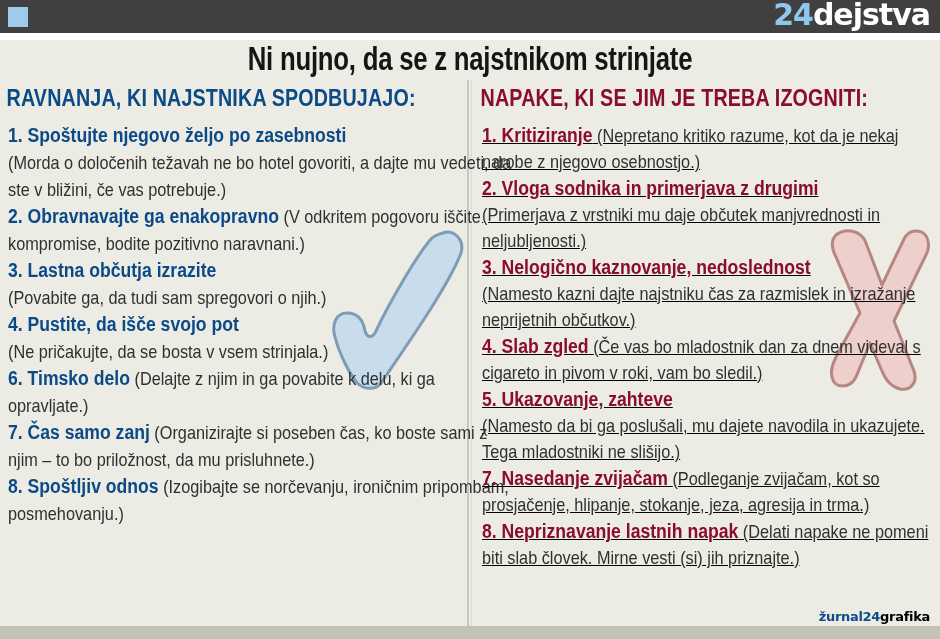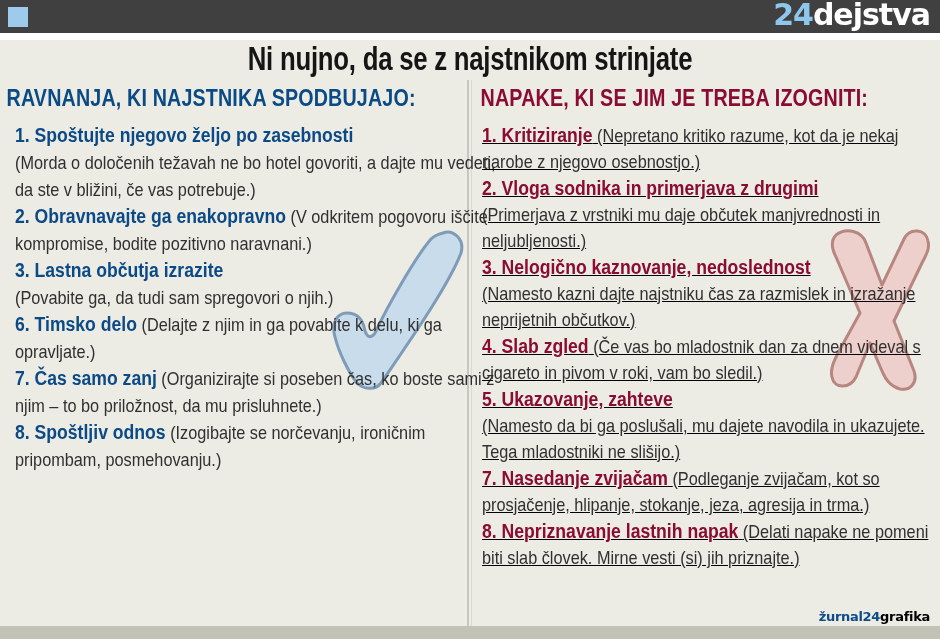--- a/index.html
+++ b/index.html
@@ -47,21 +47,21 @@
     }
     .col-head {
       font-family: "Liberation Sans", sans-serif; font-weight: bold;
       font-size: 24px; line-height: 32px; white-space: nowrap;
       transform: scaleX(0.82); transform-origin: left center;
       letter-spacing: 0.2px;
     }
     .col-left .col-head { color: #0a4a85; padding-left: 8px; }
     .col-right .col-head { color: #8a0c30; padding-left: 8px; }
     .items { position: relative; z-index: 2; }
-    .col-left .items { padding-left: 15px; padding-top: 8px; width: 518px; }
+    .col-left .items { padding-left: 8px; padding-top: 8px; width: 518px; }
     .col-right .items { padding-left: 8px; padding-top: 8px; width: 466px; text-decoration: underline; }
     .item { font-size: 18.5px; line-height: 27px; color: #2a2a2a; }
     .col-right .item { line-height: 26px; }
     .item .head {
       font-weight: bold; font-size: 20px;
     }
     .col-left .item .head { color: #0b4a86; }
     .col-right .item .head { color: #8a0c30; }
     .item .desc { color: #303030; }
     .txt {
@@ -112,20 +112,23 @@
     <div class="item">
         <span class="txt"><span class="head">1. Spoštujte njegovo željo po zasebnosti</span><br><span class="desc">(Morda o določenih težavah ne bo hotel govoriti, a dajte mu vedeti, da ste v bližini, če vas potrebuje.)</span></span>
       </div>
     <div class="item">
         <span class="txt"><span class="head">2. Obravnavajte ga enakopravno</span> <span class="desc">(V odkritem pogovoru iščite kompromise, bodite pozitivno naravnani.)</span></span>
       </div>
     <div class="item">
         <span class="txt"><span class="head">3. Lastna občutja izrazite</span><br><span class="desc">(Povabite ga, da tudi sam spregovori o njih.)</span></span>
       </div>
     <div class="item">
+        <span class="txt"><span class="head">4. Pustite, da išče svojo pot</span><br><span class="desc">(Ne pričakujte, da se bosta v vsem strinjala.)</span></span>
+      </div>
+    <div class="item">
         <span class="txt"><span class="head">6. Timsko delo</span> <span class="desc">(Delajte z njim in ga povabite k delu, ki ga opravljate.)</span></span>
       </div>
     <div class="item">
         <span class="txt"><span class="head">7. Čas samo zanj</span> <span class="desc">(Organizirajte si poseben čas, ko boste sami z njim – to bo priložnost, da mu prisluhnete.)</span></span>
       </div>
     <div class="item">
         <span class="txt"><span class="head">8. Spoštljiv odnos</span> <span class="desc">(Izogibajte se norčevanju, ironičnim pripombam, posmehovanju.)</span></span>
       </div>
   </div>
 </div>

